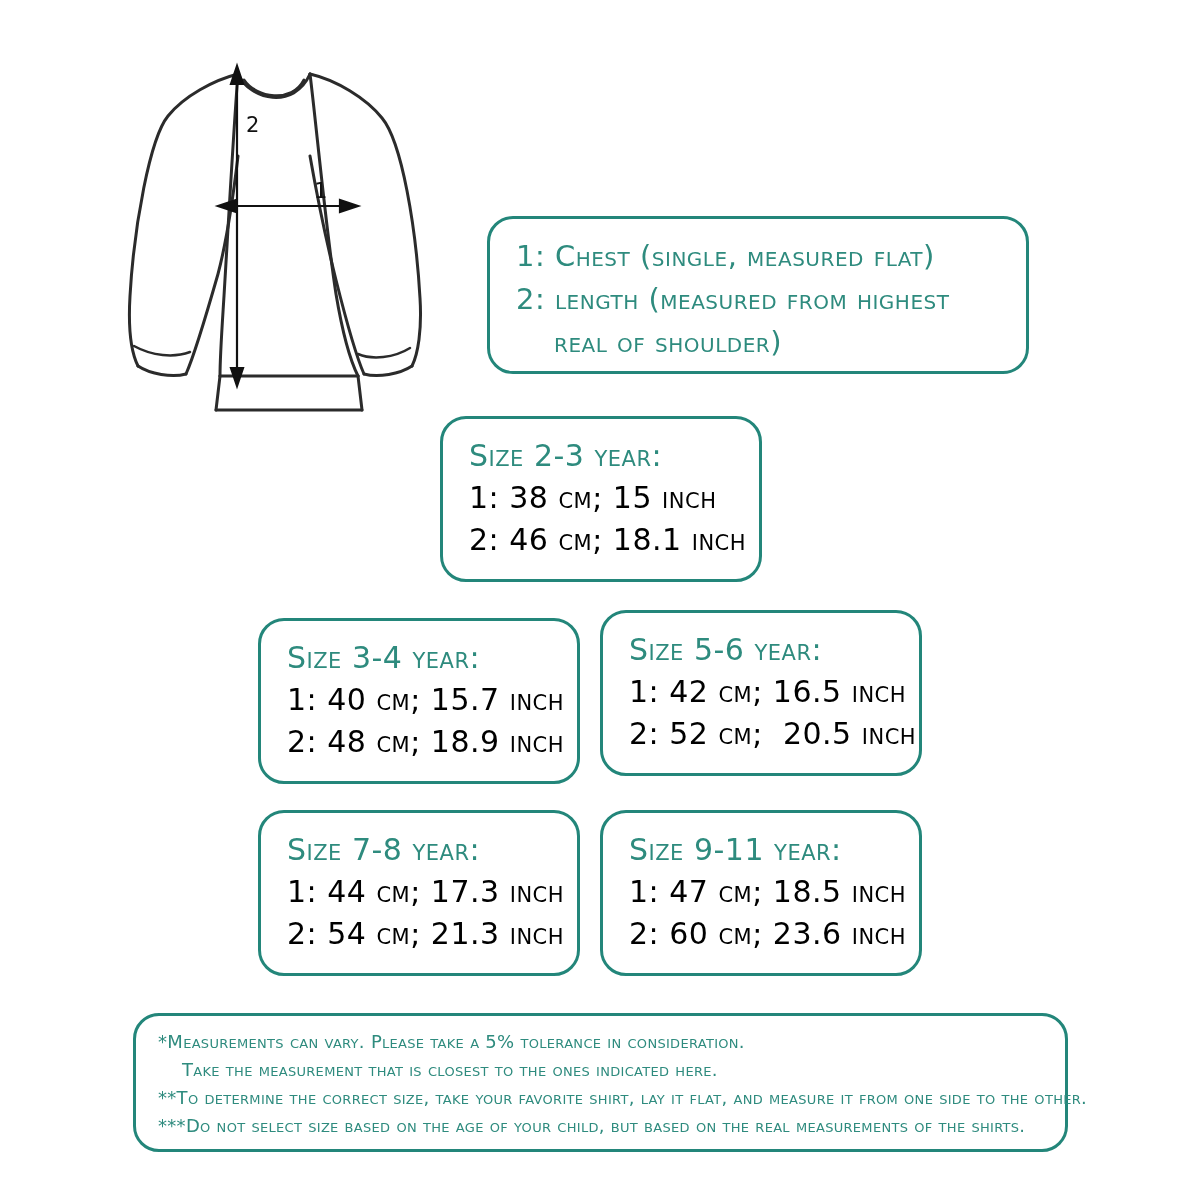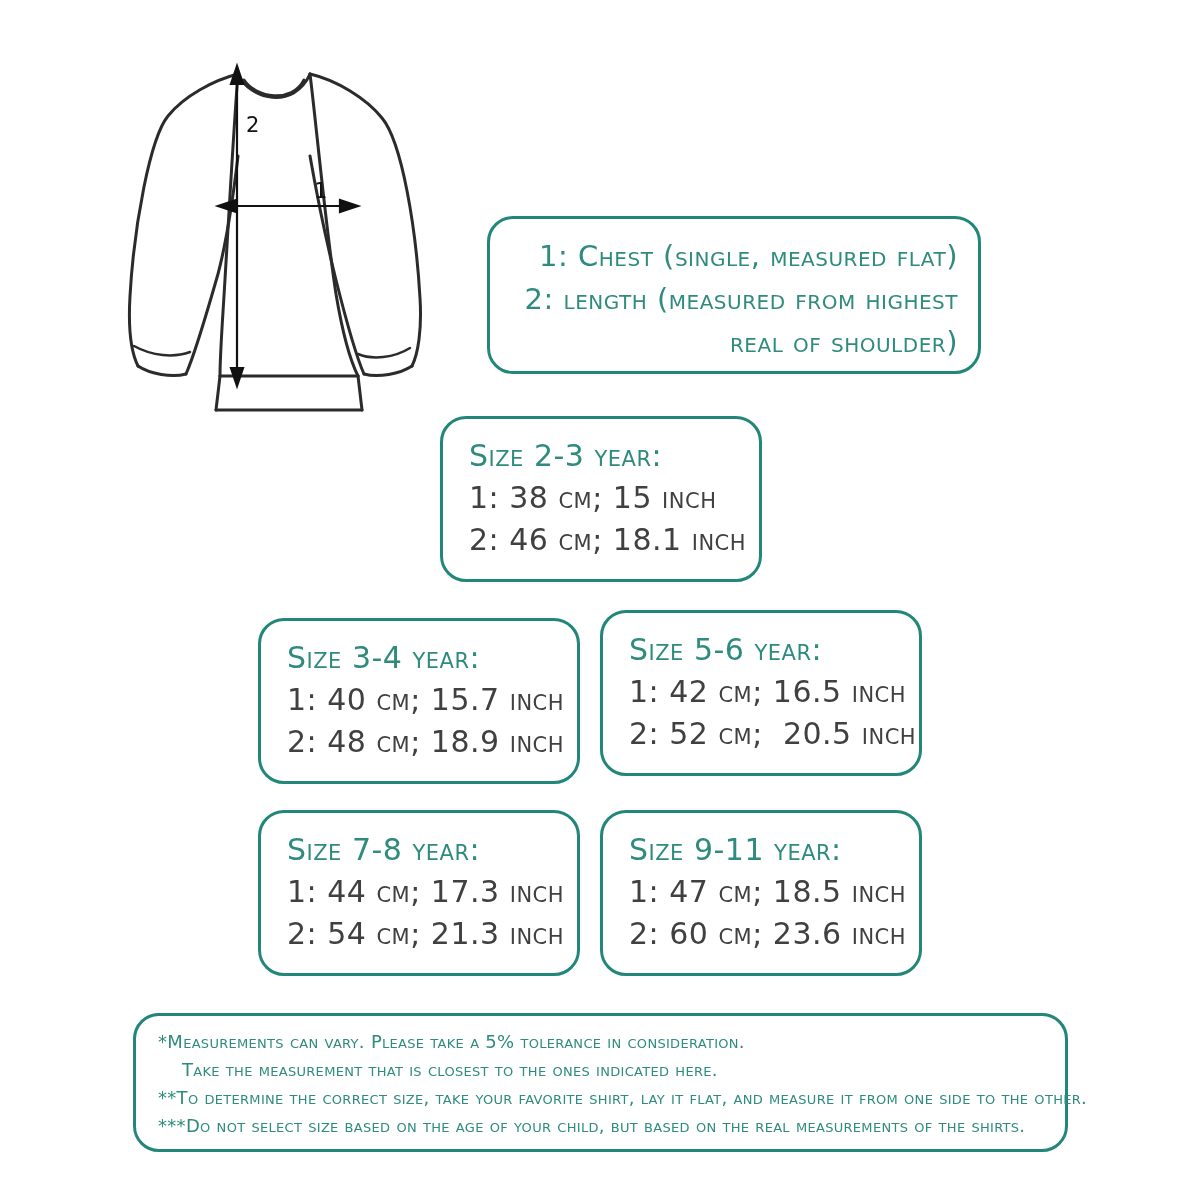--- a/index.html
+++ b/index.html
@@ -32,24 +32,23 @@
   .box {
     position: absolute;
     border: 3px solid #23867a;
     border-radius: 26px;
     box-sizing: border-box;
     background: #ffffff;
   }
   .legend-box {
     left: 487px;
     top: 216px;
-    width: 494px;
+    width: 542px;
     height: 158px;
-    padding: 16px 20px 0 26px;
-    text-align: right;
+    padding: 16px 34px 0 26px;
   }
   .legend-line {
     color: #2e8b7e;
     font-size: 29px;
     font-variant: small-caps;
     letter-spacing: 0.5px;
     line-height: 43px;
     white-space: pre;
   }
   .legend-line.indent { padding-left: 38px; }
@@ -59,21 +58,21 @@
   }
   .size-title {
     color: #2e8b7e;
     font-size: 30px;
     font-variant: small-caps;
     letter-spacing: 0.5px;
     line-height: 42px;
     white-space: pre;
   }
   .size-line {
-    color: #404040;
+    color: #000000;
     font-size: 30px;
     font-variant: small-caps;
     letter-spacing: 0.5px;
     line-height: 42px;
     white-space: pre;
   }
 
   #box-23 { left: 440px; top: 416px; width: 322px; height: 166px; }
   #box-34 { left: 258px; top: 610px; width: 322px; height: 166px; margin-top: 8px; }
   #box-56 { left: 600px; top: 610px; width: 322px; height: 166px; }

